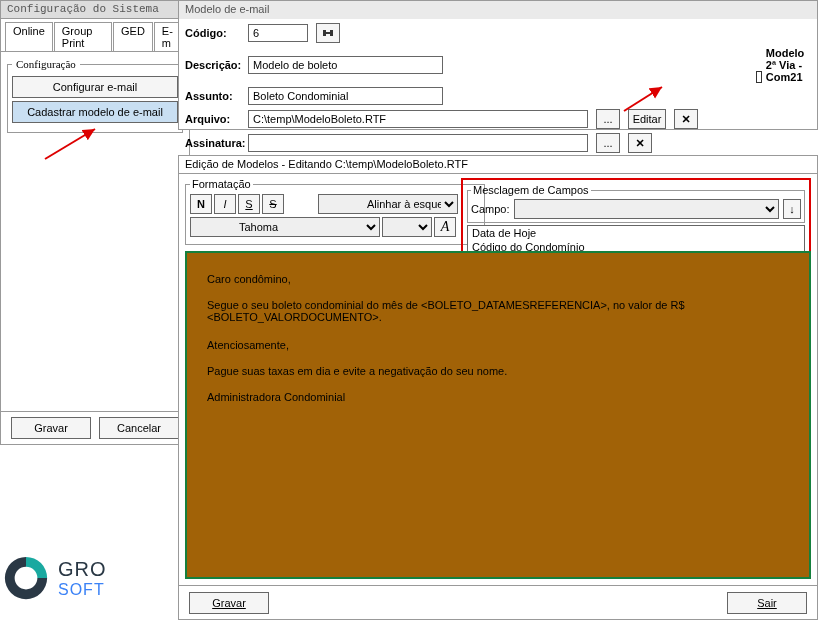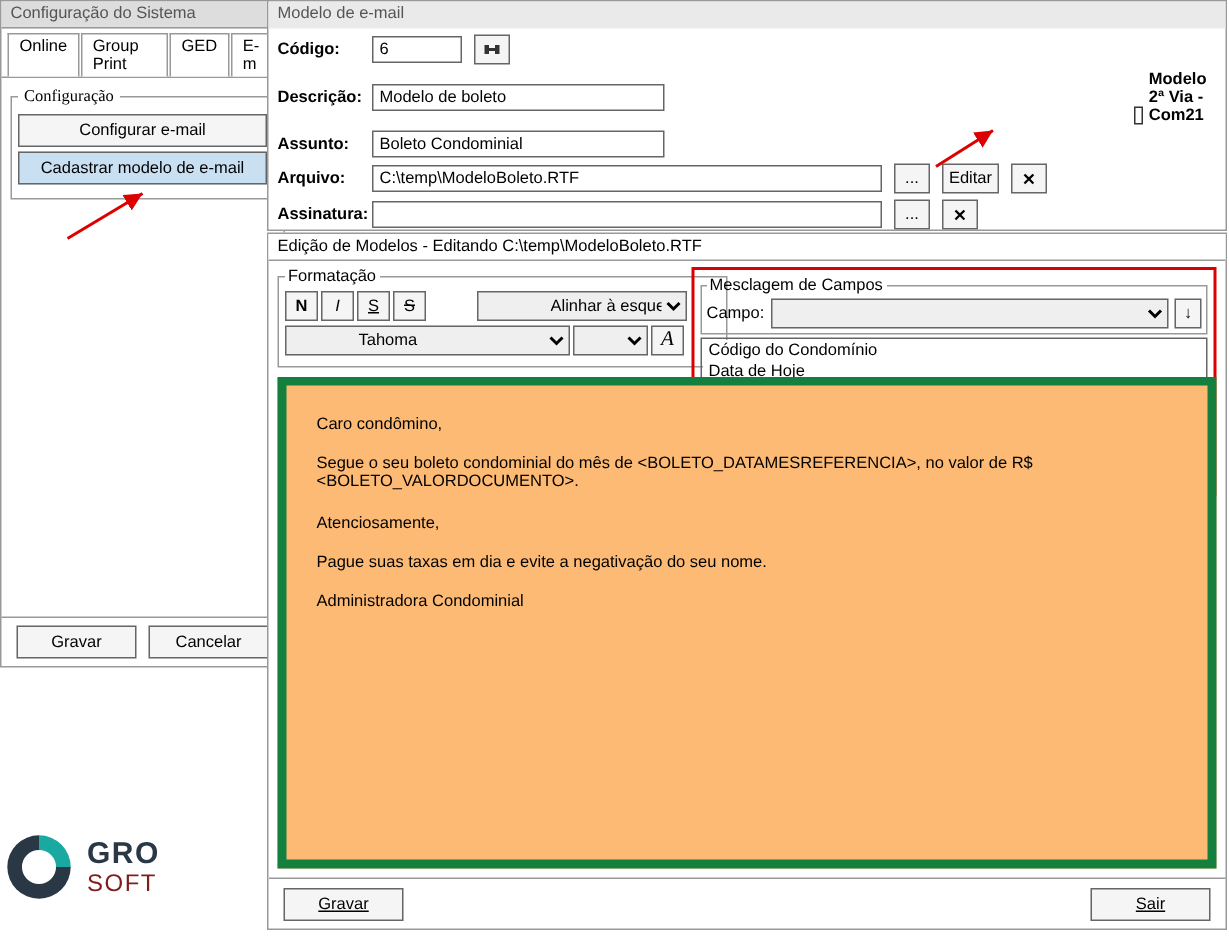--- a/index.html
+++ b/index.html
@@ -1,34 +1,34 @@
 <!DOCTYPE html>
 <html><head>
 <meta charset="utf-8">
 <style>
 * { box-sizing: border-box; font-family: Tahoma, Arial, sans-serif; font-size: 11px; }
 body { margin: 0; background: #fff; width: 819px; height: 624px; position: relative; overflow: hidden; }
 
 
 .win-config { position: absolute; left: 0; top: 0; width: 190px; height: 445px; border: 1px solid #999; }
-.win-config .title { height: 18px; background: #ddd; color: #555; padding: 2px 6px; border-bottom: 1px solid #999; }
+.win-config .title { height: 18px; background: #ddd; color: #555; padding: 2px 6px; border-bottom: 1px solid #999; font-family: Liberation Mono, monospace; }
 .win-config .tabs { display: flex; gap: 1px; padding: 3px 4px 0; border-bottom: 1px solid #999; }
 .win-config .tab { padding: 2px 7px; border: 1px solid #999; border-bottom: none; background: #fff; cursor: pointer; }
 .win-config fieldset { margin: 6px; border: 1px solid #999; padding: 6px 4px; }
 .win-config fieldset legend { padding: 0 4px; font-family: Liberation Serif, serif; }
 .cfg-btn { display: block; width: 100%; height: 22px; margin-bottom: 3px; border: 1px solid #666; background: #f5f5f5; cursor: pointer; }
 .cfg-btn.active { background: #c9dff2; }
 .config-bottom { position: absolute; left: 0; bottom: 0; width: 100%; padding: 5px; border-top: 1px solid #999; display: flex; gap: 8px; justify-content: center; }
 .std-btn { width: 80px; height: 22px; border: 1px solid #666; background: #f5f5f5; cursor: pointer; }
 
 
 .arrow1 { position: absolute; left: 40px; top: 124px; pointer-events: none; z-index: 50; }
 
 
-.win-model { position: absolute; left: 178px; top: 0; width: 640px; height: 154px; border: 1px solid #999; background: #fff; }
+.win-model { position: absolute; left: 178px; top: 0; width: 640px; height: 130px; border: 1px solid #999; background: #fff; }
 .win-model .title { height: 18px; background: #eaeaea; color: #555; padding: 2px 6px; }
 .form-row { display: flex; align-items: center; margin: 4px 6px; gap: 8px; }
 .form-row label { width: 55px; font-weight: bold; }
 .inp { border: 1px solid #666; height: 18px; padding: 1px 4px; background: #fff; }
 .inp-cod { width: 60px; }
 .inp-mid { width: 195px; }
 .inp-long { width: 340px; }
 .icon-btn { width: 24px; height: 20px; border: 1px solid #666; background: #f5f5f5; display: inline-flex; align-items: center; justify-content: center; cursor: pointer; }
 .checkbox { display: inline-flex; align-items: flex-end; gap: 4px; }
 .chk { width: 12px; height: 12px; border: 1px solid #333; display: inline-block; }
@@ -43,31 +43,31 @@
 .fmt-row { display: flex; gap: 2px; align-items: center; margin-bottom: 3px; }
 .fmt-btn { width: 22px; height: 20px; border: 1px solid #666; background: #f5f5f5; display: inline-flex; align-items: center; justify-content: center; font-family: serif; cursor: pointer; }
 select.combo { height: 20px; border: 1px solid #666; padding-left: 44px; }
 
 .merge-box { border: 2px solid #d00; position: absolute; right: 6px; top: 22px; width: 350px; padding: 4px; }
 .merge-box fieldset { border: 1px solid #999; padding: 3px; margin: 0 0 2px; }
 .merge-box .field-row { display: flex; gap: 4px; align-items: center; }
 .field-list { border: 1px solid #666; background: #fff; height: 100px; overflow-y: scroll; }
 .field-list div { padding: 1px 4px; cursor: pointer; }
 
-.editor-body { position: absolute; left: 6px; right: 6px; top: 95px; bottom: 40px; border: 6px solid #15803d; padding: 20px; background: #fdba74; overflow: auto; }
+.editor-body { position: absolute; left: 6px; right: 6px; top: 95px; bottom: 40px; border: 2px solid #15803d; padding: 20px; background: #a16207; overflow: auto; }
 .editor-body p { margin: 0 0 14px; }
 
 .editor-bottom { position: absolute; left: 0; bottom: 0; width: 100%; height: 34px; border-top: 1px solid #999; display: flex; justify-content: space-between; align-items: center; padding: 0 10px; }
 .editor-bottom .std-btn { text-decoration: underline; }
 
 
 .logo { position: absolute; left: 0; bottom: 20px; width: 178px; display: flex; align-items: center; gap: 6px; }
 .logo svg { width: 52px; height: 52px; }
-.logo .txt b { font-size: 20px; font-weight: 700; letter-spacing: 1px; display: block; color: #2a3845; }
-.logo .txt span { font-size: 16px; letter-spacing: 1px; font-weight: 300; color: #7f1d1d; }
+.logo .txt b { font-size: 20px; font-weight: 400; letter-spacing: 1px; display: block; color: #2a3845; }
+.logo .txt span { font-size: 16px; letter-spacing: 1px; font-weight: 300; color: #3b82f6; }
 </style>
 </head>
 <body>
 
 <div class="win-config">
   <div class="title">Configuração do Sistema</div>
   <div class="tabs">
     <div class="tab">Online</div>
     <div class="tab">Group Print</div>
     <div class="tab">GED</div>
@@ -193,22 +193,22 @@
       <legend>Mesclagem de Campos</legend>
       <div class="field-row">
         <label>Campo:</label>
         <select class="combo" style="flex:1">
           <option></option>
         </select>
         <span class="icon-btn" style="width:18px">↓</span>
       </div>
     </fieldset>
     <div class="field-list">
+      <div>Data de Hoje</div>
       <div>Código do Condomínio</div>
-      <div>Data de Hoje</div>
       <div>Data Mês de Referência</div>
       <div>Data Vencimento do Boleto</div>
       <div>Endereço da Administradora</div>
       <div>Endereço do Condomínio</div>
       <div>Estado da Administradora</div>
       <div>Estado do Condomínio</div>
     </div>
   </div>
 
   <div class="editor-body">

